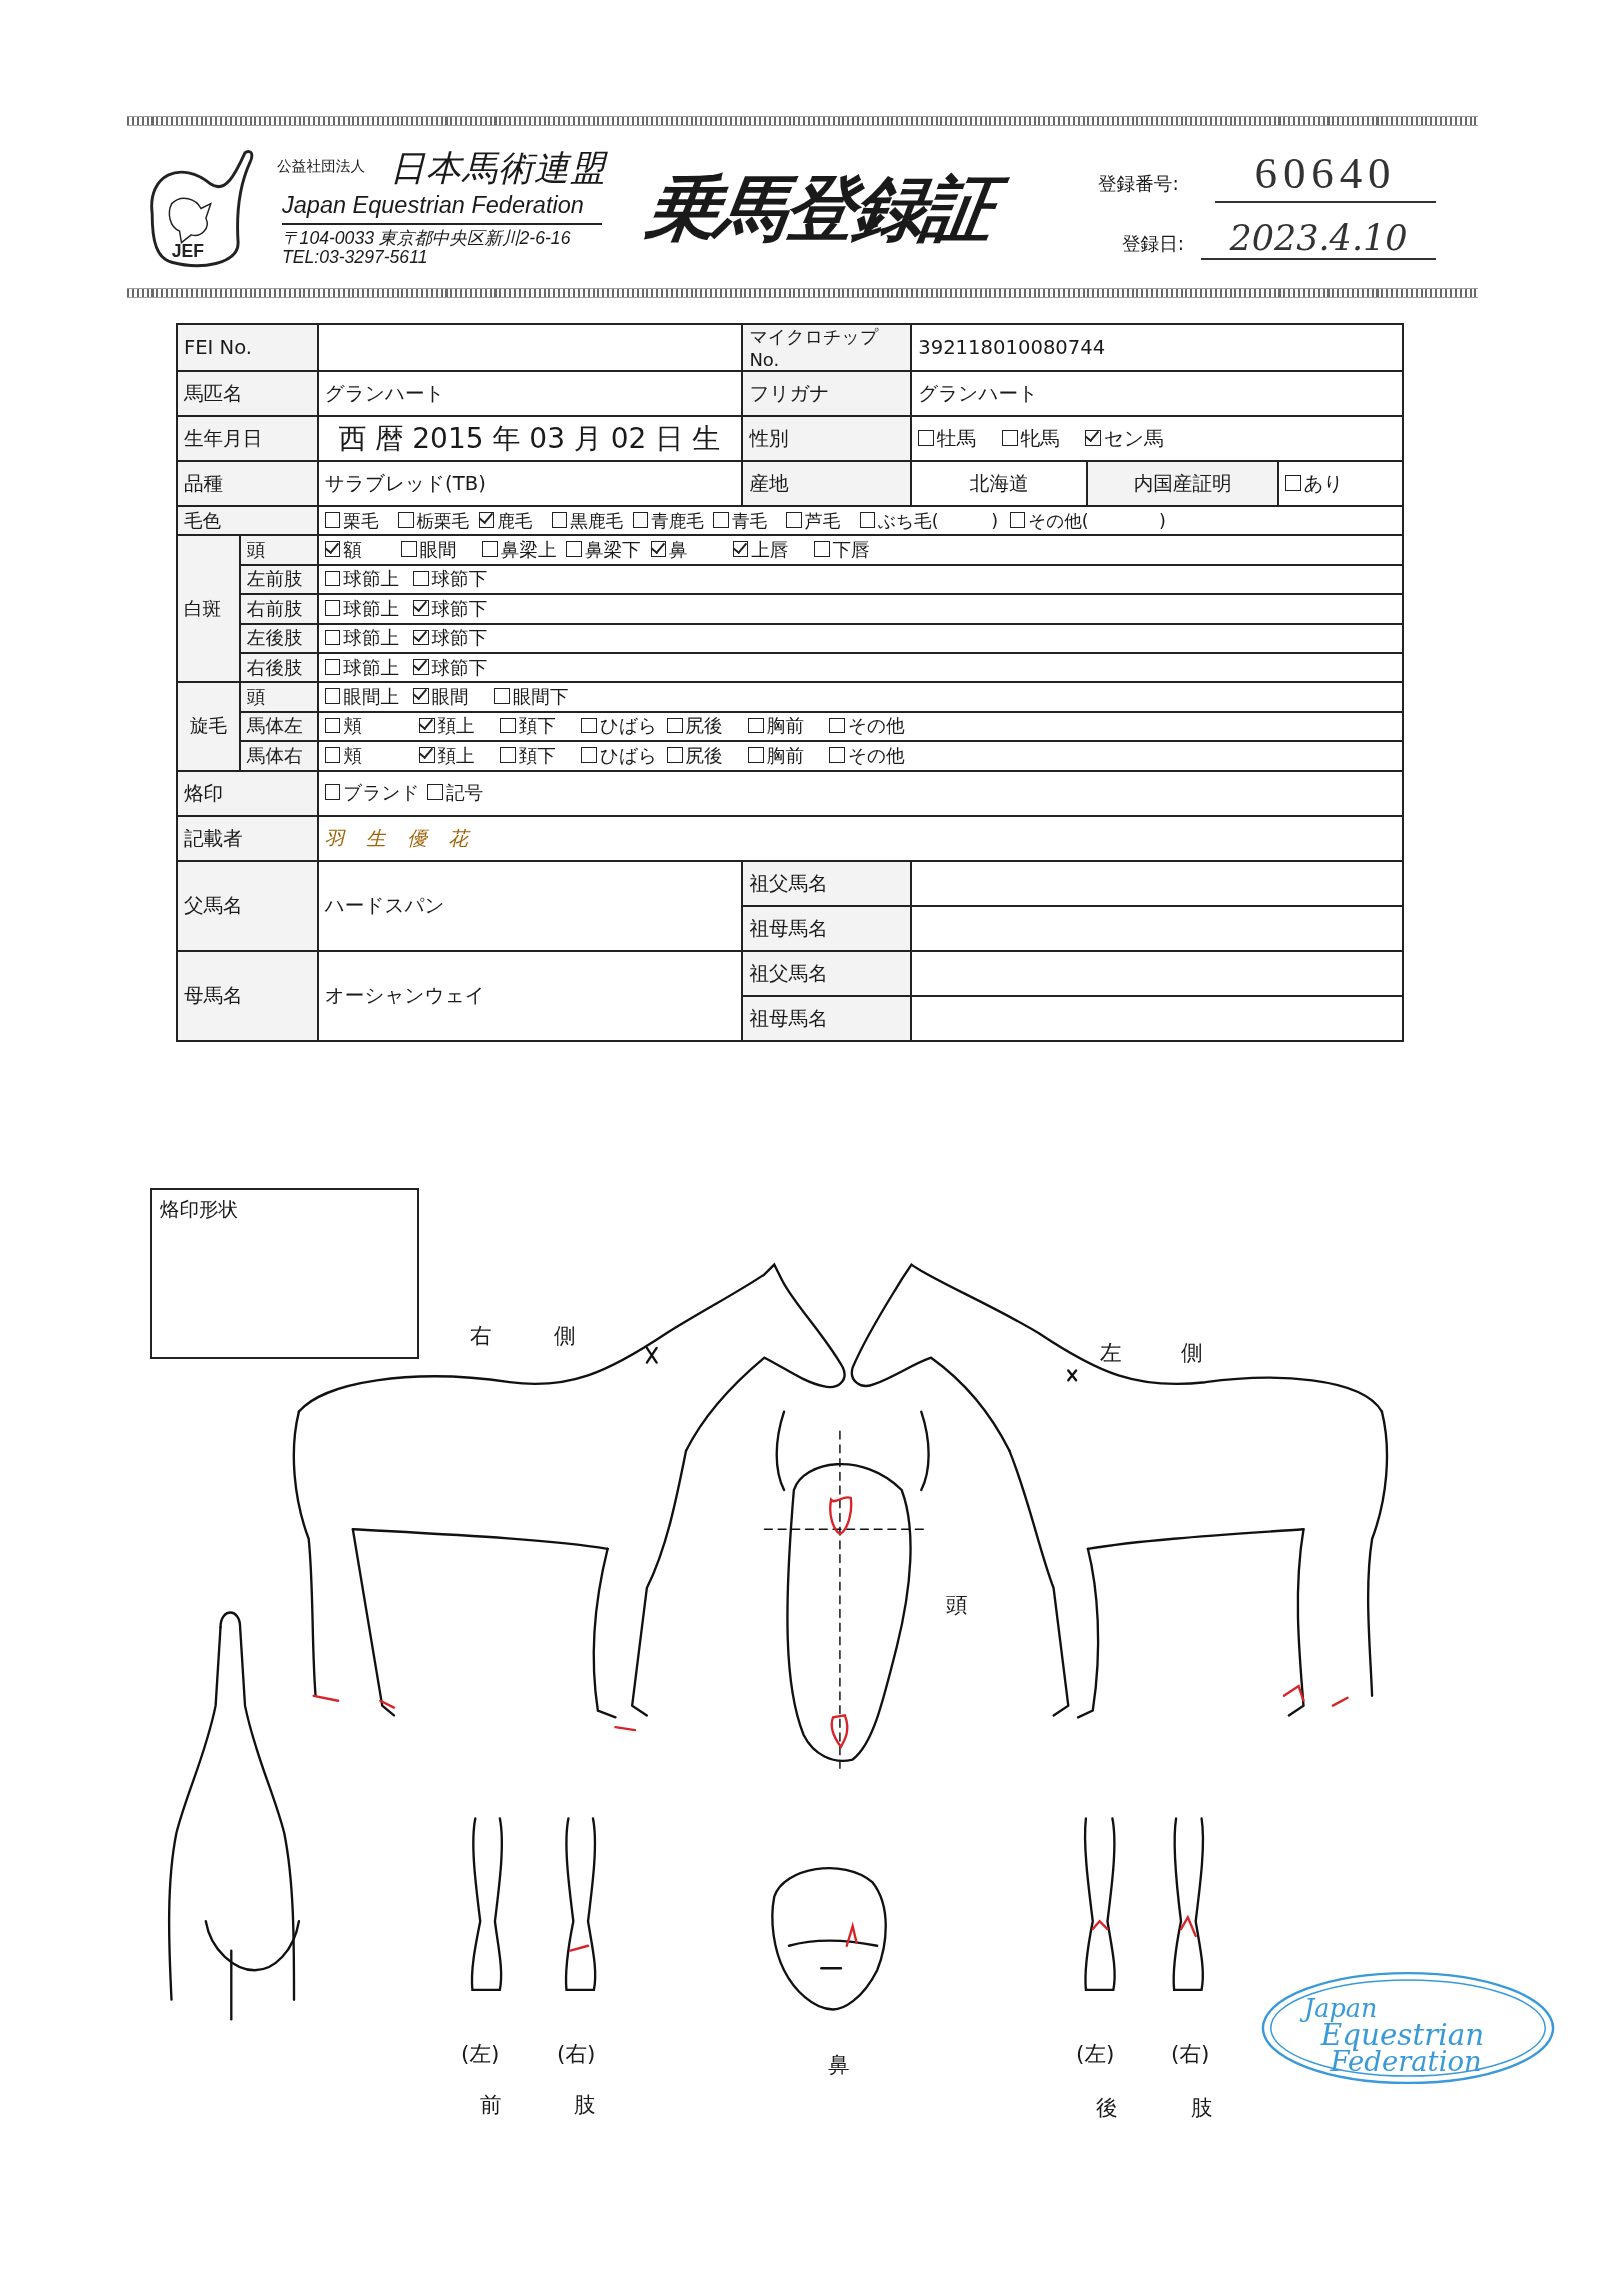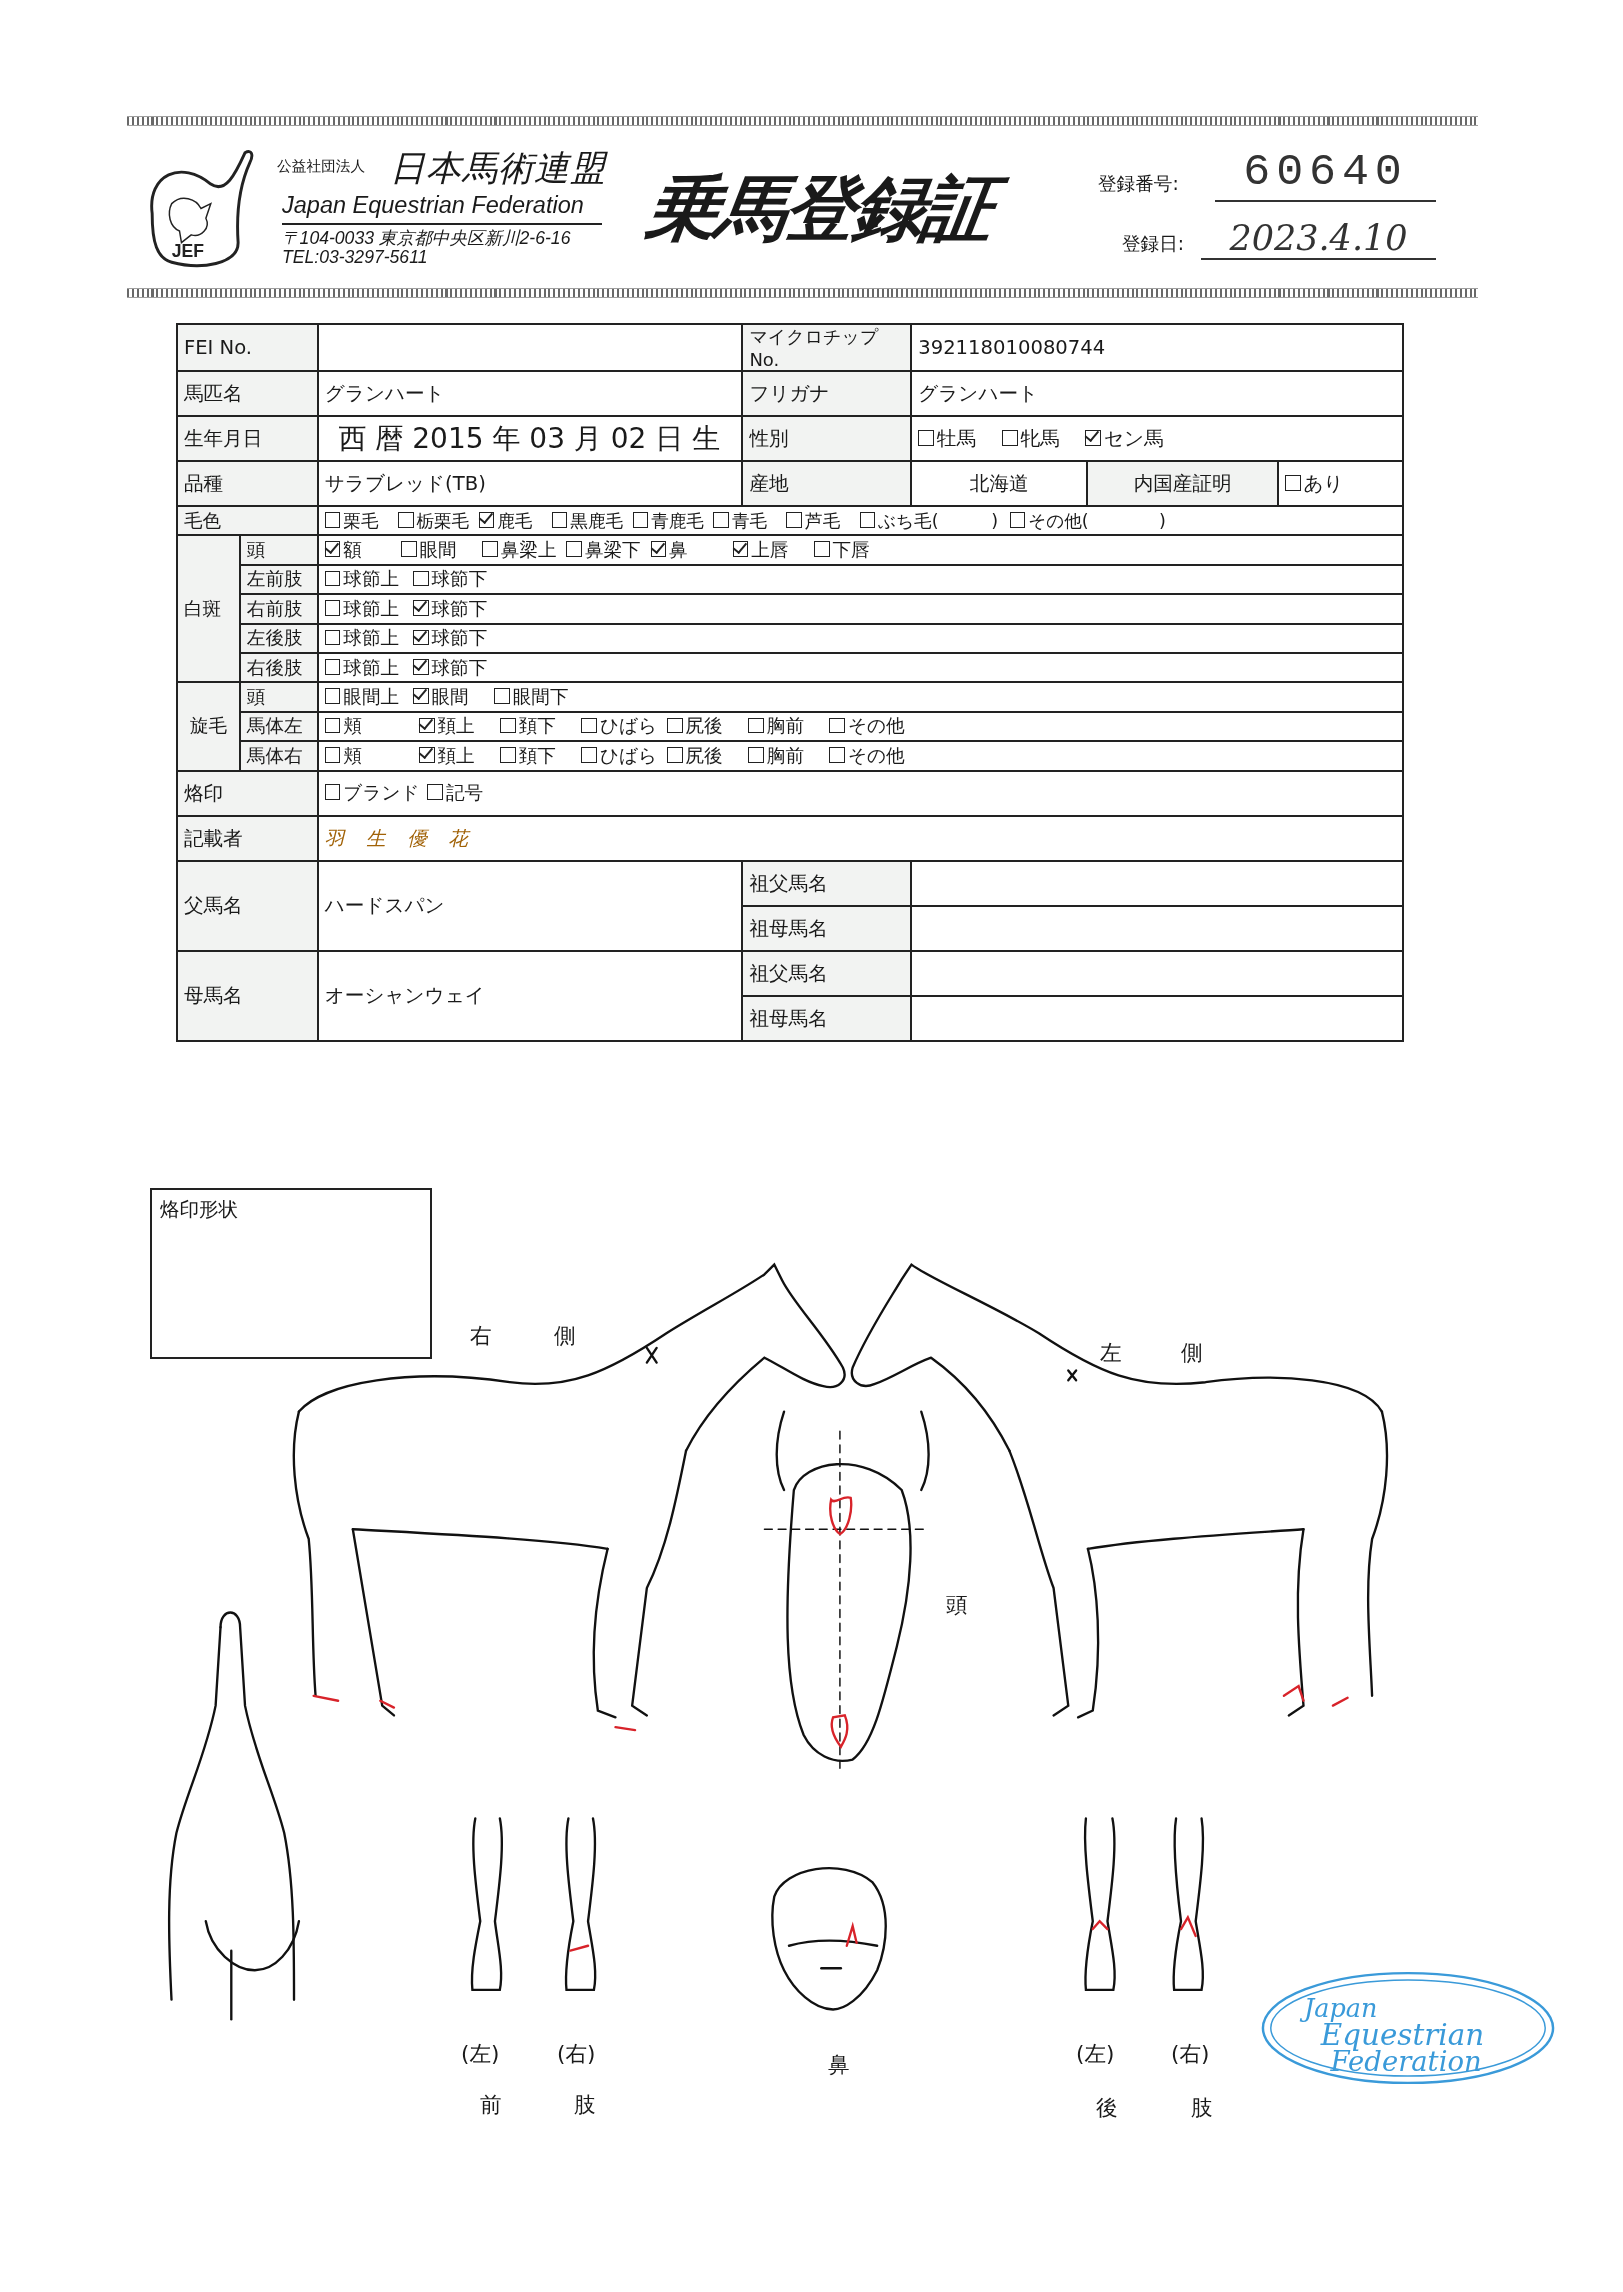--- a/index.html
+++ b/index.html
@@ -12,35 +12,35 @@
   
   .logo { left:142px; top:145px; width:118px; height:127px; }
   .org-small { left:277px; top:157px; font-size:14.7px; }
   .org-jp { left:390px; top:145px; font-size:35px; font-style:italic; letter-spacing:1px; }
   .org-en { left:282px; top:192px; font-size:23.5px; font-style:italic; font-family:"Liberation Sans", sans-serif; }
   .org-line { left:282px; top:223px; width:320px; height:2px; background:#222; }
   .org-addr { left:282px; top:229px; font-size:17.6px; font-style:italic; line-height:18.6px; font-family:"Liberation Sans", sans-serif; }
   .doc-title { left:647px; top:162px; font-size:71px; font-weight:bold; font-style:italic; letter-spacing:-2px; transform:skewX(-8deg); }
   .reg-label { font-size:18.6px; }
   .reg-no-label { left:1098px; top:171px; }
-  .reg-no-val { left:1215px; top:147px; width:221px; text-align:center; font-size:45px; font-family:Liberation Mono, monospace; color:#333; letter-spacing:5.9px; border-bottom:2.9px solid #333; padding-bottom:2px; }
+  .reg-no-val { left:1215px; top:147px; width:221px; text-align:center; font-size:45px; font-family:Liberation Serif, serif; color:#333; letter-spacing:5.9px; border-bottom:2.9px solid #333; padding-bottom:2px; }
   .reg-date-label { left:1122px; top:231px; }
   .reg-date-val { left:1201px; top:218px; width:235px; text-align:center; font-size:35px; font-family:"DejaVu Serif", serif; font-style:italic; color:#333; border-bottom:2.9px solid #333; }
   
   table.form { position:absolute; left:176px; top:323px; width:1228px; border-collapse:collapse; }
   table.form td { border:2px solid #222; padding:0 5.9px; font-size:19.6px; height:43px; }
   td.lbl { background:#f2f3f2; }
   .big { font-size:27.4px; }
   .chk { display:inline-block; width:13.7px; height:13.7px; border:1.5px solid #222; margin-right:2.9px; vertical-align:-1px; position:relative; }
   .chk.on::after { content:""; position:absolute; left:2px; top:-2.9px; width:5.9px; height:10.8px; border-right:2px solid #222; border-bottom:2px solid #222; transform:rotate(40deg); }
   .opt { display:inline-block; margin-right:19.6px; white-space:nowrap; }
   table.form tr.short td { height:27.4px; font-size:18.6px; }
   .hand { font-family:"DejaVu Serif", serif; font-style:italic; font-size:33px; color:#a16207; letter-spacing:21.6px; padding-left:49px;margin-left:28px; }
   
-  .brand-box { left:150px; top:1188px; width:265px; height:167px; border:2px solid #222;padding-left:13px; }
+  .brand-box { left:150px; top:1188px; width:265px; height:167px; border:2px solid #222; }
   .brand-box span { position:absolute; left:7.8px; top:5.9px; font-size:19.6px; }
   .lbl-s { font-size:21.6px; }
   svg.draw { position:absolute; left:0; top:0; }
   .stamp { left:1260px; top:1970px; width:296px; height:116px; }
 </style>
 </head>
 <body>
 
 <div class="dotted-rule" style="top:116px;"></div>
 <div class="dotted-rule" style="top:288px;"></div>

